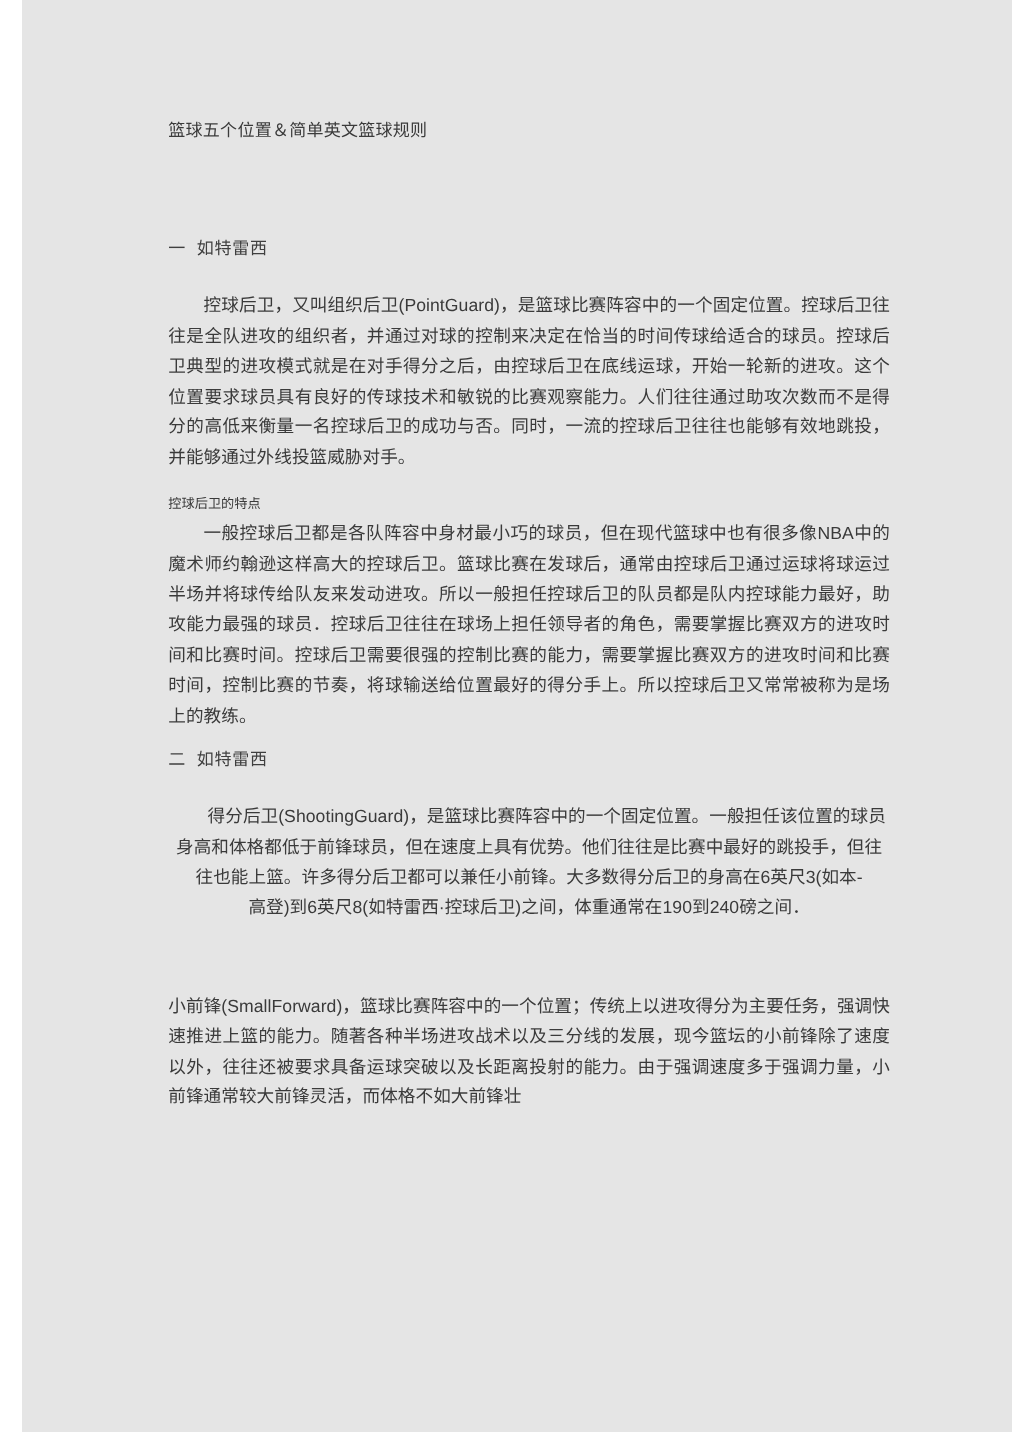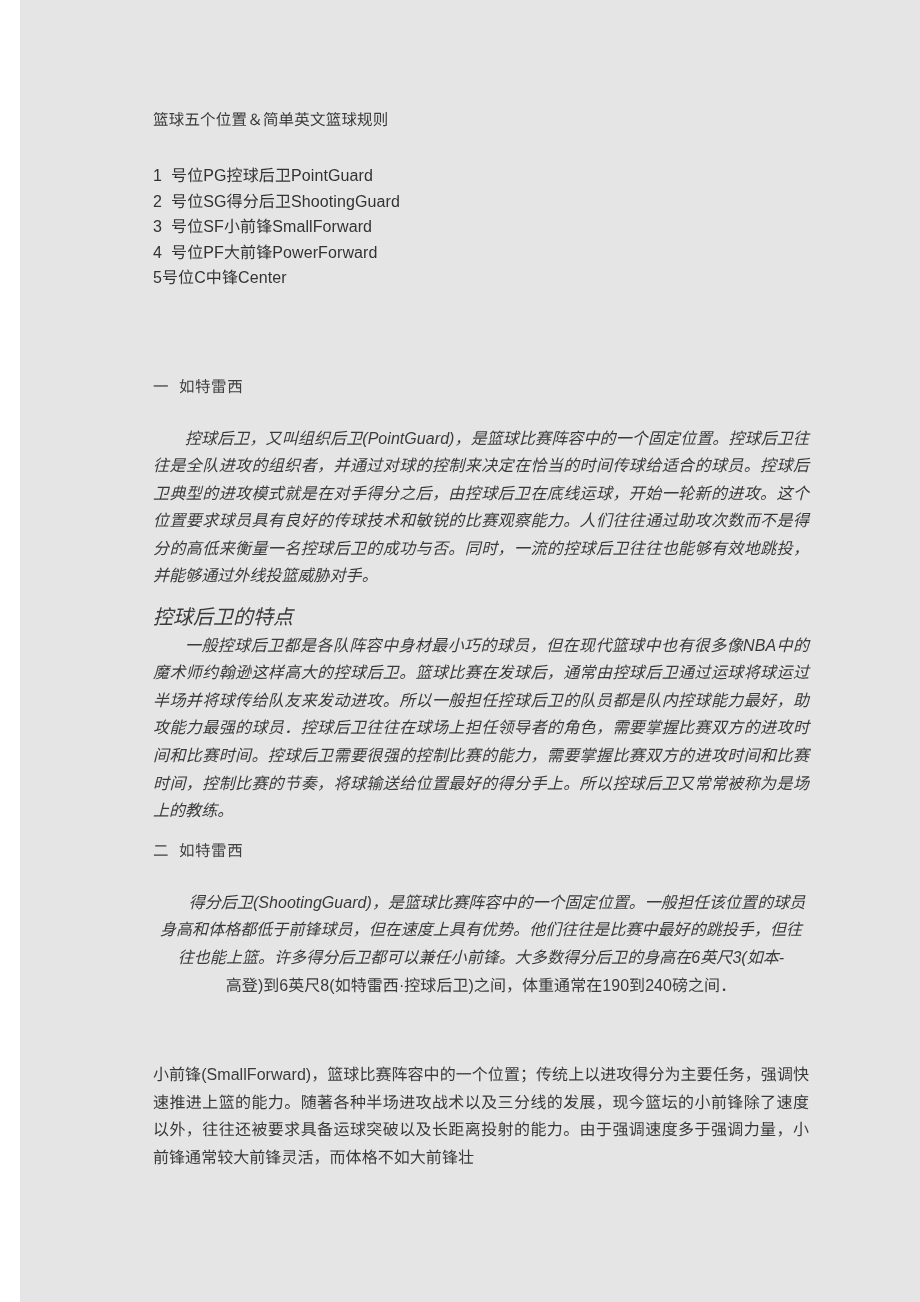--- a/index.html
+++ b/index.html
@@ -74,55 +74,46 @@
     font-size: 16px;
     line-height: 27.6px;
     color: #3a3a3a;
     text-align: justify;
     text-justify: inter-ideograph;
     letter-spacing: 0.05px;
     margin: 0;
   }
   .body-par.indent {
     text-indent: 2em;
-    font-style: italic;
   }
   .body-par.no-justify {
     text-align: center;
   }
 
   .sub-label {
-    font-size: 20px;
+    font-size: 12px;
     line-height: 27.6px;
     color: #3a3a3a;
     margin: 0;
-    font-style: italic;
   }
 
   
   .gap-xl { height: 84px; }
   .gap-l  { height: 36px; }
   .gap-m  { height: 26px; }
   .gap-s  { height: 14px; }
 </style>
 </head>
 <body>
 
 <div class="page">
   <div class="content">
 
     <div class="doc-title">篮球五个位置＆简单英文篮球规则</div>
 
-    <ul class="position-list">
-      <li>1  号位PG控球后卫PointGuard</li>
-      <li>2  号位SG得分后卫ShootingGuard</li>
-      <li>3  号位SF小前锋SmallForward</li>
-      <li>4  号位PF大前锋PowerForward</li>
-      <li>5号位C中锋Center</li>
-    </ul>
 
     <div class="gap-xl"></div>
 
     <div class="section-heading">一  如特雷西</div>
 
     <div class="gap-m"></div>
 
     <p class="body-par indent">控球后卫，又叫组织后卫(PointGuard)，是篮球比赛阵容中的一个固定位置。控球后卫往往是全队进攻的组织者，并通过对球的控制来决定在恰当的时间传球给适合的球员。控球后卫典型的进攻模式就是在对手得分之后，由控球后卫在底线运球，开始一轮新的进攻。这个位置要求球员具有良好的传球技术和敏锐的比赛观察能力。人们往往通过助攻次数而不是得分的高低来衡量一名控球后卫的成功与否。同时，一流的控球后卫往往也能够有效地跳投，并能够通过外线投篮威胁对手。</p>
 
     <div class="gap-s"></div>

